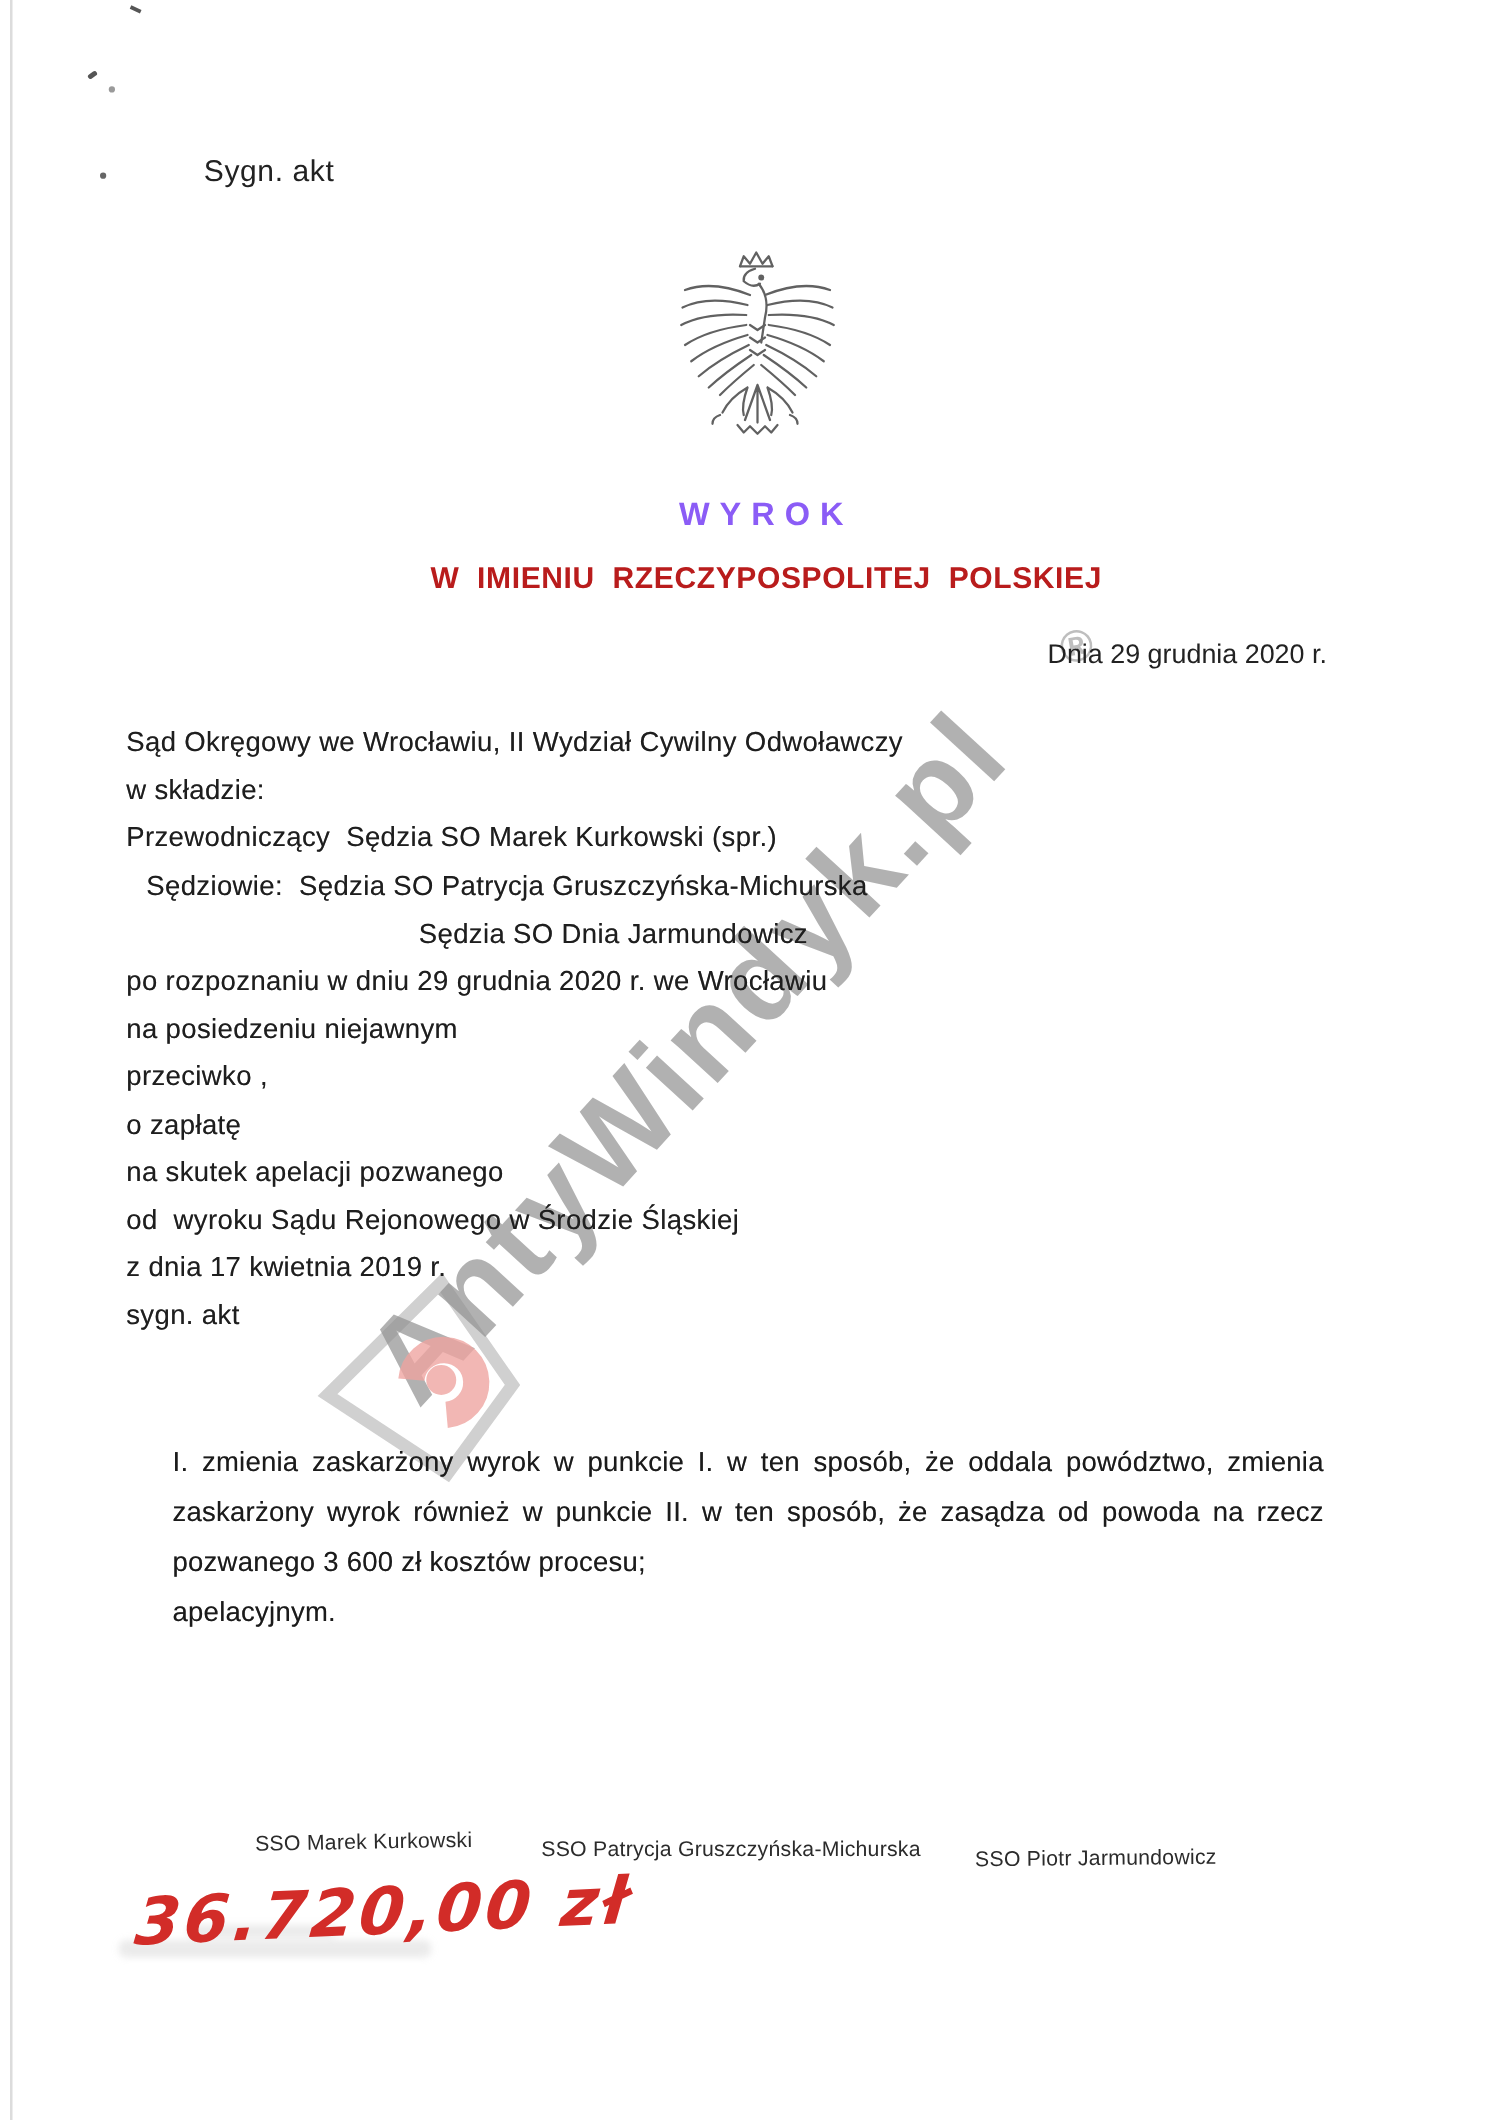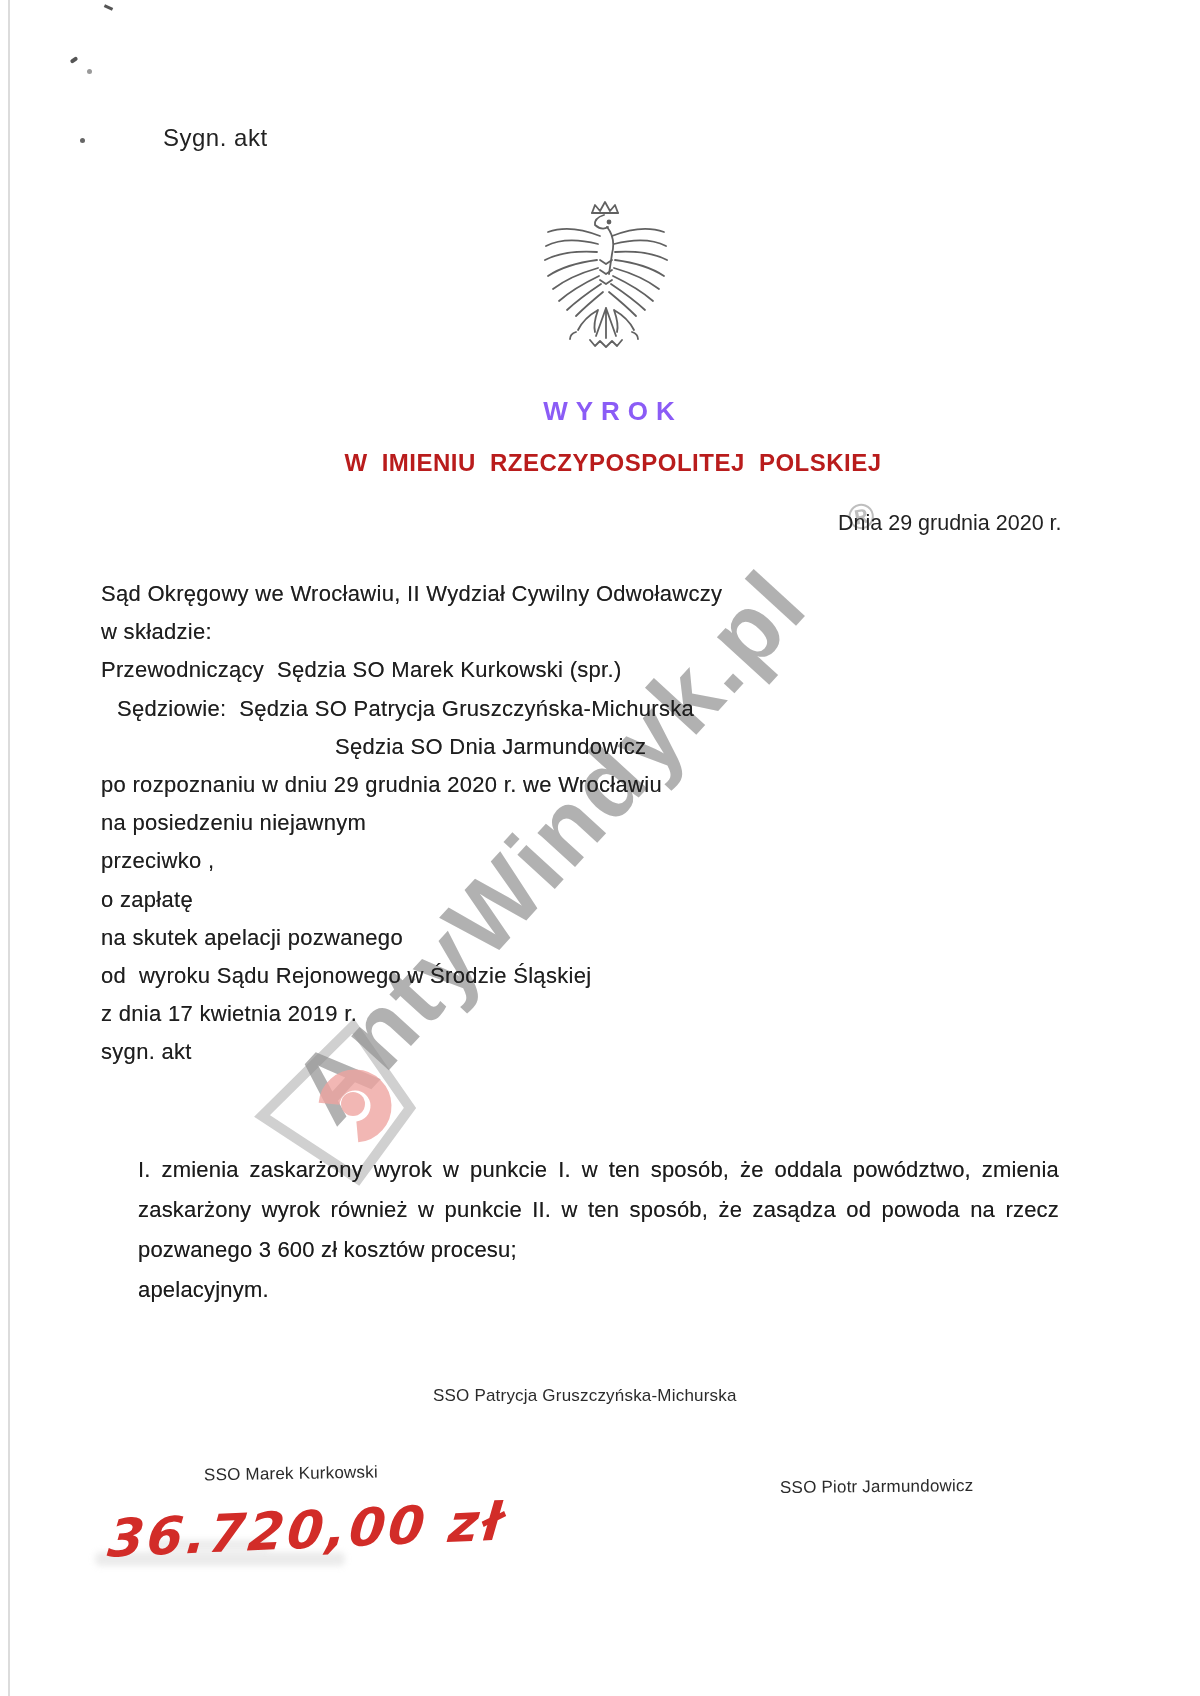--- a/index.html
+++ b/index.html
@@ -37,21 +37,21 @@
 
   .rulings { left:138px; top:1150px; width:921px; }
   .ruling-line {
     font-size:22px; line-height:40px; color:#1b1b1b;
     letter-spacing:0.2px; text-shadow:0 0 0.5px rgba(40,40,40,0.6);
   }
   .just { text-align:justify; text-align-last:justify; }
 
   .sig { font-size:17px; color:#2b2b2b; letter-spacing:0.2px; }
   .sig1 { left:204px; top:1464px; transform:rotate(-1deg); }
-  .sig2 { left:433px; top:1386px; }
+  .sig2 { left:433px; top:1470px; }
   .sig3 { left:780px; top:1477px; transform:rotate(-0.6deg); }
 
   .amount {
     left:108px; top:1500px; font-size:52px; font-weight:bold; font-style:italic;
     font-family:"DejaVu Sans", sans-serif; letter-spacing:3px;
     transform:rotate(-2.5deg) skewX(-8deg);
   }
 
   .wm-text {
     left:348px; top:1040px; height:100px; line-height:100px;

